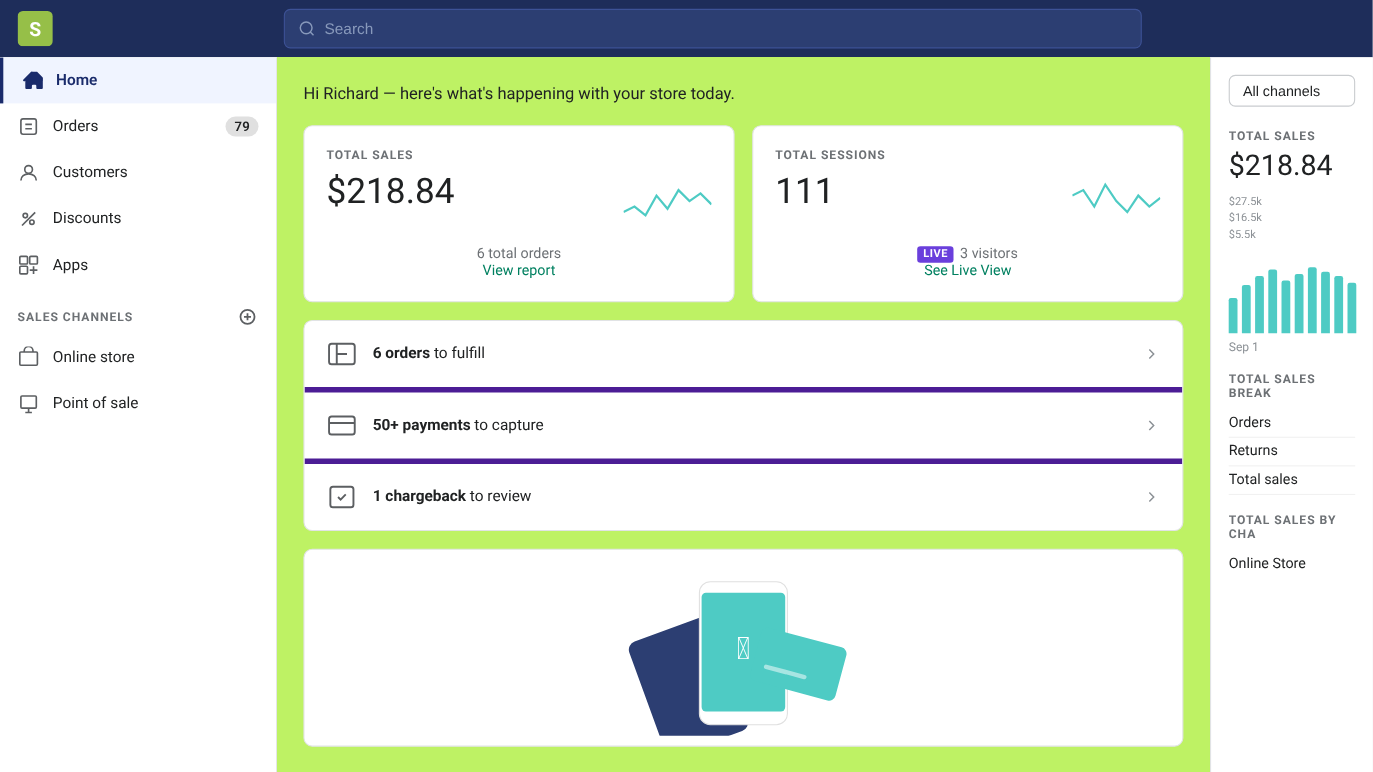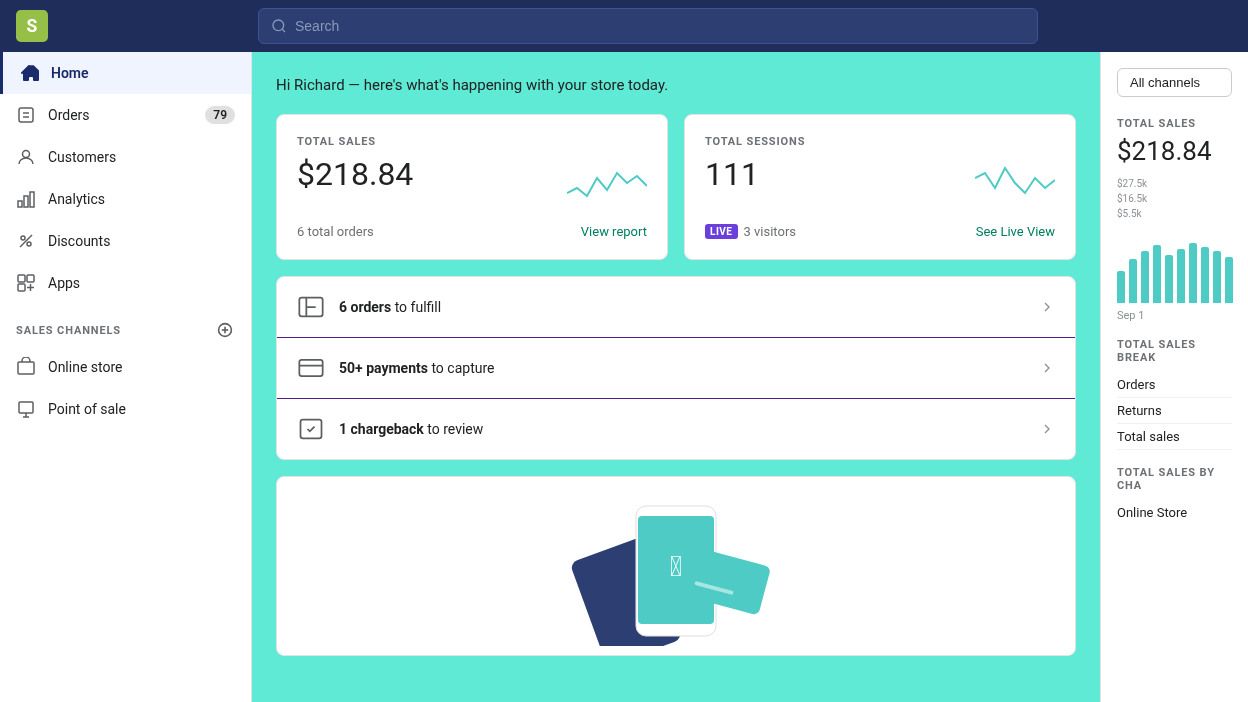--- a/index.html
+++ b/index.html
@@ -99,21 +99,21 @@
       color: #5c5f62;
       width: 20px; height: 20px;
       display: flex; align-items: center; justify-content: center;
     }
 
     
     .main {
       flex: 1;
       overflow-y: auto;
       padding: 24px;
-      background: #5eead4;
+      background: #bef264;
     }
     .greeting {
       font-size: 15px;
       color: #202223;
       margin-bottom: 20px;
     }
     .cards-row {
       display: flex;
       gap: 16px;
       margin-bottom: 16px;
@@ -145,20 +145,21 @@
       color: #202223;
       line-height: 1;
     }
     .stat-card .card-footer {
       display: flex;
       align-items: center;
       justify-content: space-between;
       margin-top: 16px;
       font-size: 13px;
       color: #6d7175;
+      flex-direction: column;
     }
     .stat-card .card-footer a {
       color: #008060;
       text-decoration: none;
       font-size: 13px;
     }
     .live-badge {
       background: #6a3fdc;
       color: #fff;
       border-radius: 3px;
@@ -178,21 +179,21 @@
       background: #fff;
       border: 1px solid #e1e3e5;
       border-radius: 8px;
       overflow: hidden;
       margin-bottom: 16px;
     }
     .action-row {
       display: flex;
       align-items: center;
       padding: 16px 20px;
-      border-bottom: 1px solid #4c1d95;
+      border-bottom: 5px solid #4c1d95;
       cursor: pointer;
       gap: 14px;
       font-size: 14px;
       color: #202223;
     }
     .action-row:last-child { border-bottom: none; }
     .action-row .action-text strong { font-weight: 700; }
     .action-row .chevron { margin-left: auto; color: #8c9196; }
     .action-icon { width: 28px; height: 28px; flex-shrink: 0; color: #5c5f62; }
 
@@ -337,28 +338,20 @@
 
 
     <div class="sidebar-item">
       <svg class="item-icon" viewBox="0 0 20 20" fill="none" stroke="currentColor" stroke-width="1.5">
         <circle cx="10" cy="7" r="3.5"></circle>
           <path d="M3 17c0-3.314 3.134-6 7-6s7 2.686 7 6"></path>
       </svg>
       <span>Customers</span>
     </div>
 
-    <div class="sidebar-item">
-      <svg class="item-icon" viewBox="0 0 20 20" fill="none" stroke="currentColor" stroke-width="1.5">
-        <rect x="2" y="12" width="4" height="6"></rect>
-          <rect x="8" y="7" width="4" height="11"></rect>
-          <rect x="14" y="3" width="4" height="15"></rect>
-      </svg>
-      <span>Analytics</span>
-    </div>
 
     <div class="sidebar-item">
       <svg class="item-icon" viewBox="0 0 20 20" fill="none" stroke="currentColor" stroke-width="1.5">
         <circle cx="7" cy="7" r="2"></circle>
           <circle cx="13" cy="13" r="2"></circle>
           <line x1="4" y1="16" x2="16" y2="4"></line>
       </svg>
       <span>Discounts</span>
     </div>
 

